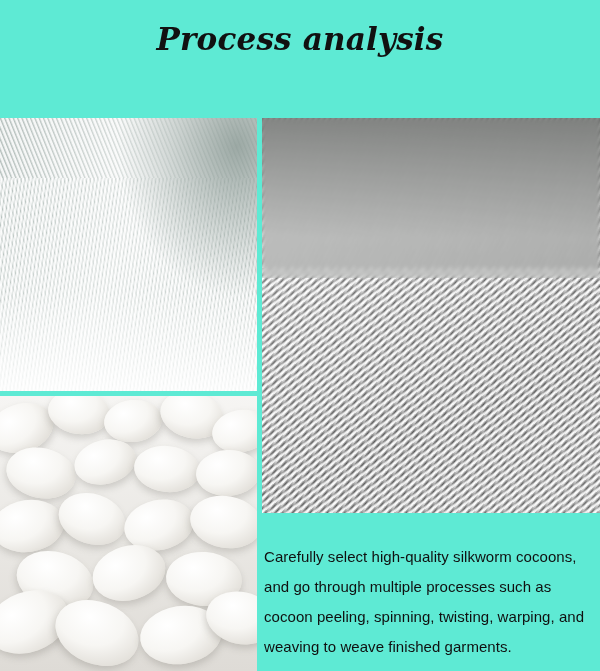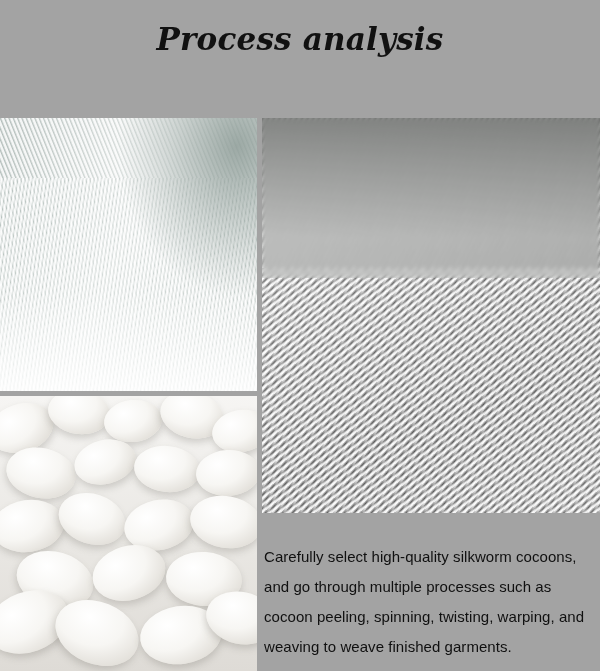--- a/index.html
+++ b/index.html
@@ -7,21 +7,21 @@
     width: 600px;
     height: 671px;
     background: #ffffff;
     font-family: "Liberation Sans", sans-serif;
     overflow: hidden;
   }
   .page {
     position: relative;
     width: 600px;
     height: 671px;
-    background: #a3a3a3;
+    background: #5eead4;
   }
   .title {
     text-align: center;
     font-family: "DejaVu Serif", serif;
     font-style: italic;
     font-weight: bold;
     font-size: 31px;
     color: #111111;
     letter-spacing: 0.2px;
     padding-top: 22px;

